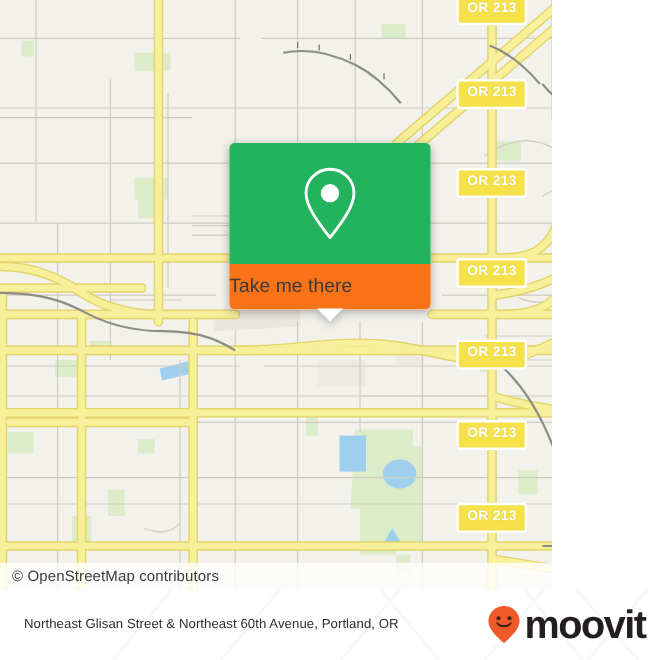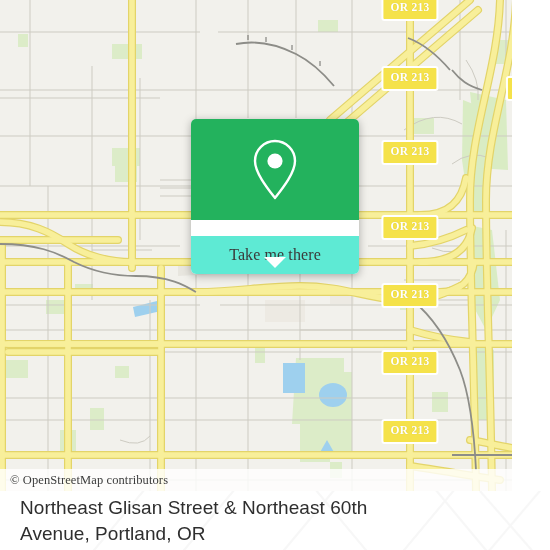--- a/index.html
+++ b/index.html
@@ -6,22 +6,22 @@
   html,body{margin:0;padding:0;}
   body{
     width:550px;height:550px;overflow:hidden;
     font-family:"Liberation Sans","DejaVu Sans",sans-serif;
     background:#ffffff;
   }
   .screen{position:relative;width:550px;height:550px;overflow:hidden;}
 
   
   .map{
-    position:absolute;left:0;top:0;width:512px;height:491px;
-    background:#f2f1ec;overflow:hidden;font-family:Liberation Serif, serif;
+    position:absolute;left:0;top:0;width:460px;height:491px;
+    background:#f2f1ec;overflow:hidden;
   }
   .map-layer{position:absolute;left:0;top:0;width:550px;height:491px;}
 
   
   .shield{
     position:absolute;
     background:#f5e24a;
     border:2px solid #ffffff;
     border-radius:3px;
     color:#ffffff;
@@ -41,22 +41,22 @@
     filter:drop-shadow(0 2px 4px rgba(0,0,0,.30));
   }
   .card-inner{
     width:168px;border-radius:5px;overflow:hidden;background:#ffffff;
   }
   .card-top{
     height:101px;background:#23b25d;
     display:flex;align-items:center;justify-content:center;
   }
   .card-bottom{
-    height:38px;background:#5eead4;
-    display:flex;align-items:center;justify-content:center;margin-top:16px;
+    height:38px;background:#f97316;
+    display:flex;align-items:center;
   }
   .card-label{
     color:#3a3a3a;font-size:16px;letter-spacing:.1px;
   }
   .card-tail{
     position:absolute;left:50%;top:138px;margin-left:-11px;
     width:0;height:0;
     border-left:11px solid transparent;
     border-right:11px solid transparent;
     border-top:11px solid #ffffff;
@@ -80,21 +80,21 @@
   .footer-watermark{
     position:absolute;left:0;top:-40px;width:550px;height:140px;
     opacity:.30;
   }
   .footer-inner{
     position:relative;width:550px;height:59px;
     display:flex;align-items:center;justify-content:space-between;
     box-sizing:border-box;padding:0 12px 0 20px;
   }
   .footer-title{
-    font-size:19px;color:#2e2e2e;line-height:1.33;max-width:395px;
+    font-size:11px;color:#2e2e2e;line-height:1.33;max-width:395px;
     letter-spacing:.05px;
   }
   .brand{display:flex;align-items:center;gap:2px;}
   .brand-mark{width:30px;height:33px;flex:none;}
   .brand-word{
     font-size:33px;color:#231f20;font-weight:bold;
     letter-spacing:-1.2px;line-height:1;
   }
 </style>
 </head>
@@ -305,15 +305,24 @@
         <path d="M250 140 L350 20"></path>
         <path d="M370 140 L470 20"></path>
         <path d="M455 140 L550 28"></path>
         <path d="M300 20 L400 140"></path>
         <path d="M420 20 L520 140"></path>
         <path d="M480 40 L550 120"></path>
       </g>
     </svg>
     <div class="footer-inner">
       <div class="footer-title">Northeast Glisan Street &amp; Northeast 60th Avenue, Portland, OR</div>
+      <div class="brand">
+        <svg class="brand-mark" viewBox="0 0 30 33">
+          <path d="M15 1 C7.8 1 2 6.7 2 13.6 C2 21.4 12 29 15 32 C18 29 28 21.4 28 13.6 C28 6.7 22.2 1 15 1 Z" fill="#f05a28"></path>
+          <circle cx="10.4" cy="11.2" r="1.7" fill="#3b2216"></circle>
+          <circle cx="19.6" cy="11.2" r="1.7" fill="#3b2216"></circle>
+          <path d="M9.5 15.4 C11.6 18.6 18.4 18.6 20.5 15.4" fill="none" stroke="#3b2216" stroke-width="1.7" stroke-linecap="round"></path>
+        </svg>
+        <span class="brand-word">moovit</span>
+      </div>
     </div>
   </div>
 </div>
 
 </body></html>

